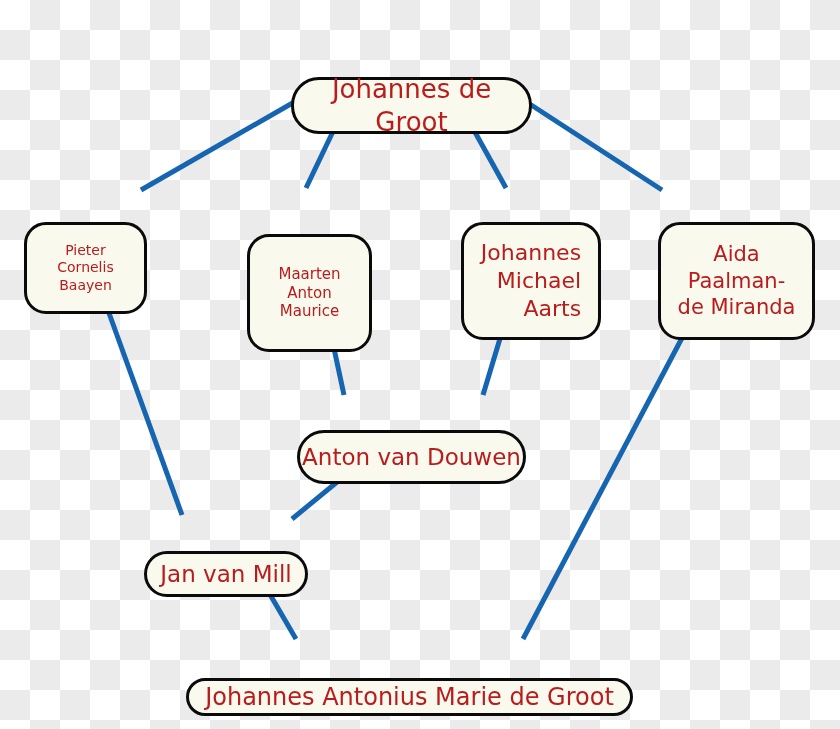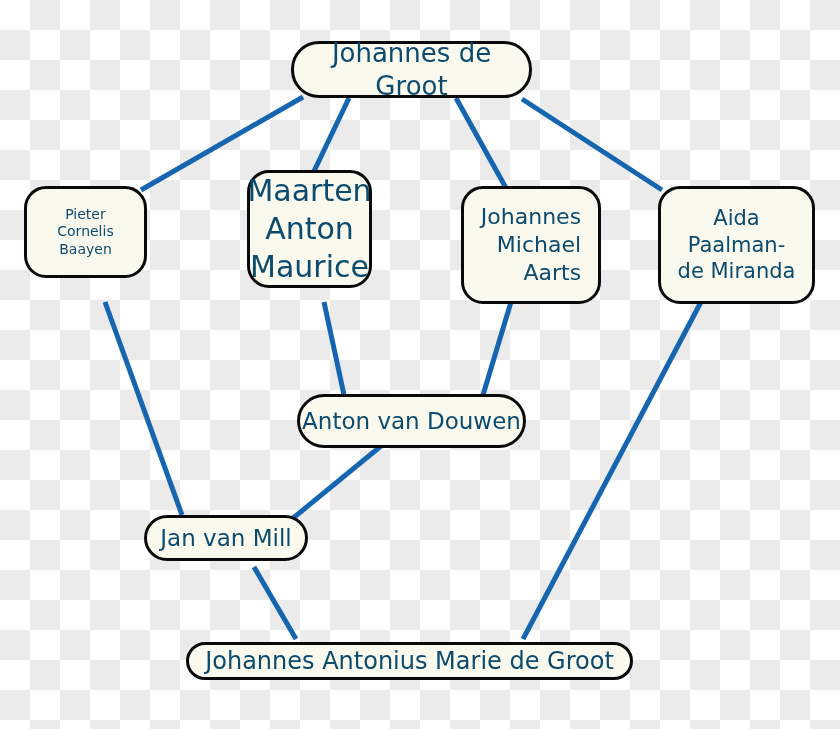--- a/index.html
+++ b/index.html
@@ -34,25 +34,26 @@
   .node {
     position: absolute;
     box-sizing: border-box;
     background: #faf9ee;
     border: 3px solid #0a0a0a;
     border-radius: 22px;
     display: flex;
     align-items: center;
     justify-content: center;
     text-align: center;
-    color: #0c4a6e;
+    color: #b91c1c;
     font-family: "DejaVu Sans", sans-serif;
     line-height: 1.26;
     white-space: pre-line;
     z-index: 2;
+    margin-top: 36px;
   }
 </style>
 </head>
 <body>
 
 <div id="canvas">
   <svg id="edge-layer" viewBox="0 0 840 729">
       <line x1="303" y1="97" x2="141" y2="190" stroke="#1565b0" stroke-width="5" stroke-linecap="butt"></line>
       <line x1="349" y1="98" x2="306" y2="188" stroke="#1565b0" stroke-width="5" stroke-linecap="butt"></line>
       <line x1="456" y1="98" x2="506" y2="188" stroke="#1565b0" stroke-width="5" stroke-linecap="butt"></line>
@@ -62,21 +63,21 @@
       <line x1="511" y1="302" x2="483" y2="395" stroke="#1565b0" stroke-width="5" stroke-linecap="butt"></line>
       <line x1="381" y1="446" x2="292" y2="519" stroke="#1565b0" stroke-width="5" stroke-linecap="butt"></line>
       <line x1="254" y1="567" x2="296" y2="639" stroke="#1565b0" stroke-width="5" stroke-linecap="butt"></line>
       <line x1="701" y1="302" x2="523" y2="639" stroke="#1565b0" stroke-width="5" stroke-linecap="butt"></line>
     </svg>
   <div id="node-layer">
       <div class="node" style="left: 291px; top: 41px; width: 241px; height: 57px; font-size: 26px; border-radius: 28px;">Johannes de Groot</div>
       <div class="node" style="left: 24px; top: 186px; width: 123px; height: 92px; font-size: 14px; border-radius: 22px;">Pieter
 Cornelis
 Baayen</div>
-      <div class="node" style="left: 247px; top: 170px; width: 125px; height: 118px; font-size: 30px; border-radius: 22px;">Maarten
+      <div class="node" style="left: 247px; top: 198px; width: 125px; height: 118px; font-size: 15px; border-radius: 22px;">Maarten
 Anton
 Maurice</div>
       <div class="node" style="left: 461px; top: 186px; width: 140px; height: 118px; font-size: 22px; border-radius: 22px; text-align: right;">Johannes
 Michael
 Aarts</div>
       <div class="node" style="left: 658px; top: 186px; width: 157px; height: 118px; font-size: 21px; border-radius: 22px;">Aida
 Paalman-
 de Miranda</div>
       <div class="node" style="left: 297px; top: 394px; width: 229px; height: 54px; font-size: 23px; border-radius: 27px;">Anton van Douwen</div>
       <div class="node" style="left: 144px; top: 515px; width: 164px; height: 46px; font-size: 23px; border-radius: 27px;">Jan van Mill</div>

